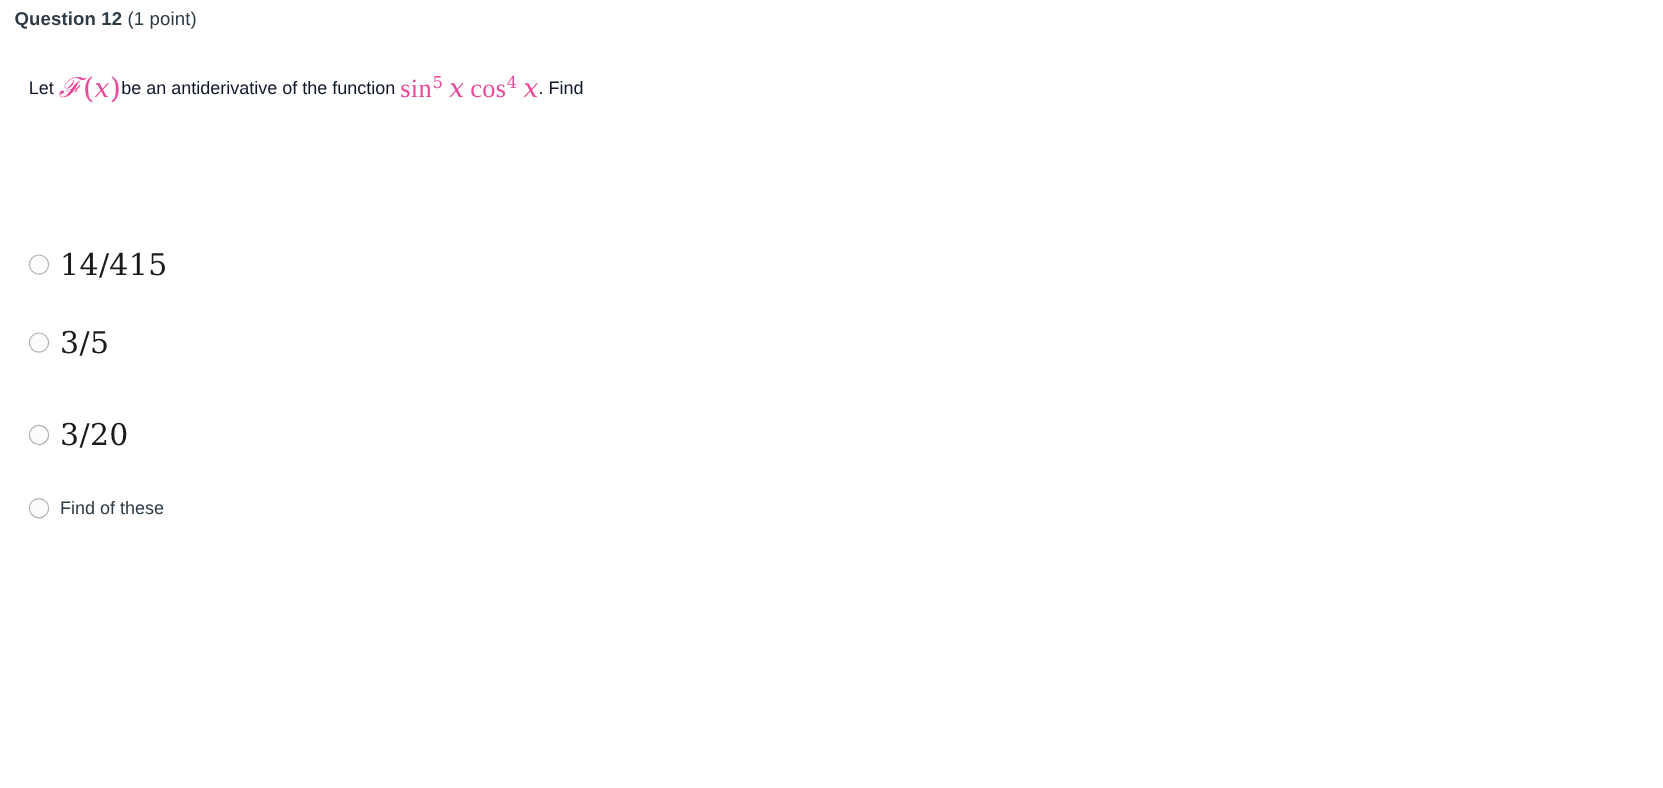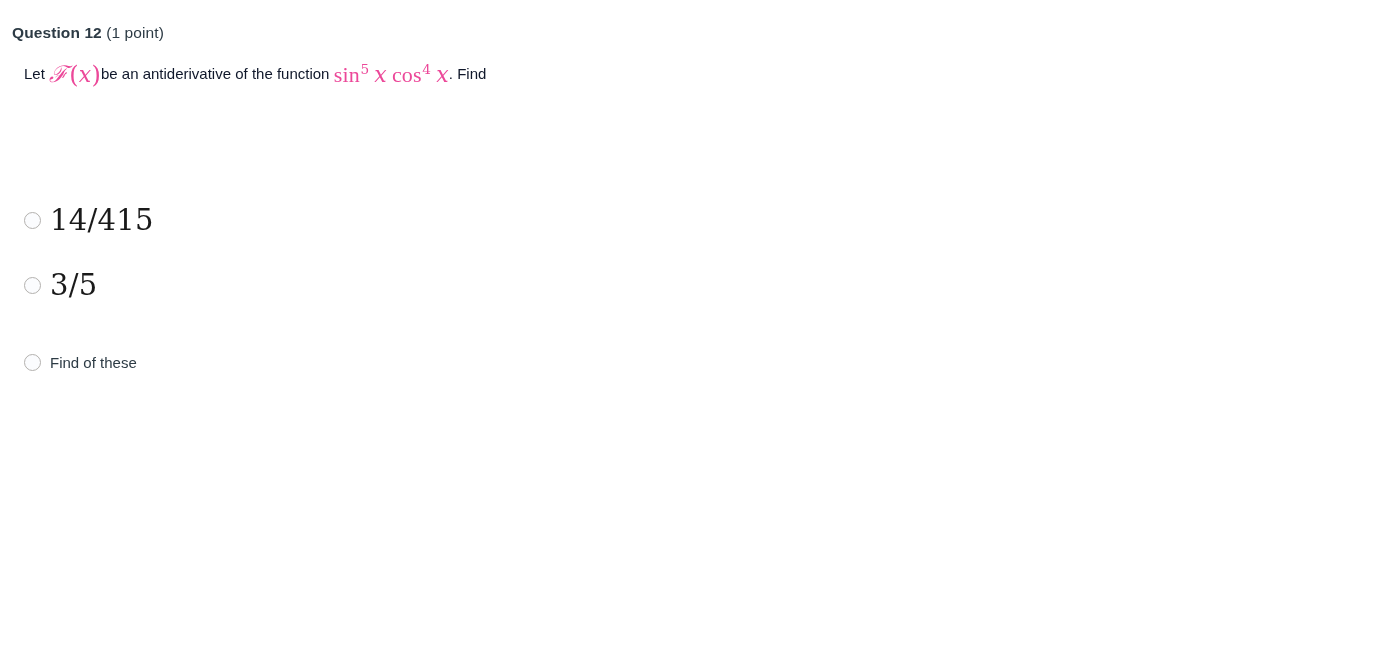--- a/index.html
+++ b/index.html
@@ -27,21 +27,20 @@
 
   
   .q-header {
     position: absolute;
     left: 12px;
     top: 8px;
     font-size: 15.5px;
     color: #2d3b45;
     letter-spacing: 0.1px;
     white-space: nowrap;
-    margin-top: 16px;
   }
   .q-header .q-label {
     font-weight: bold;
   }
   .q-header .q-points {
     font-weight: normal;
   }
 
   
   .q-body {
@@ -128,21 +127,21 @@
     height: 17px;
     border-radius: 50%;
     border: 1px solid #b3b1ae;
     background: #fbfcfe;
     box-sizing: border-box;
     margin-right: 9px;
     cursor: pointer;
   }
   .opt-label-math {
     font-family: "DejaVu Serif", "Liberation Serif", serif;
-    font-size: 29px;
+    font-size: 25px;
     color: #1a1a1a;
     letter-spacing: 0.3px;
     white-space: nowrap;
     line-height: 1;
     cursor: pointer;
   }
   .opt-label-text {
     font-family: "Liberation Sans", sans-serif;
     font-size: 15px;
     color: #2d3b45;
@@ -172,20 +171,24 @@
       <span class="radio"></span>
       <span class="opt-label-math">14/415</span>
     </div>
 
 
     <div class="option-row" style="margin-bottom:47px;">
       <span class="radio"></span>
       <span class="opt-label-math">3/5</span>
     </div>
 
+    <div class="option-row" style="margin-bottom:31px;">
+      <span class="radio"></span>
+      <span class="opt-label-math">3/20</span>
+    </div>
 
     <div class="option-row">
       <span class="radio"></span>
       <span class="opt-label-text">Find of these</span>
     </div>
 
   </div>
 
 </div>
 

